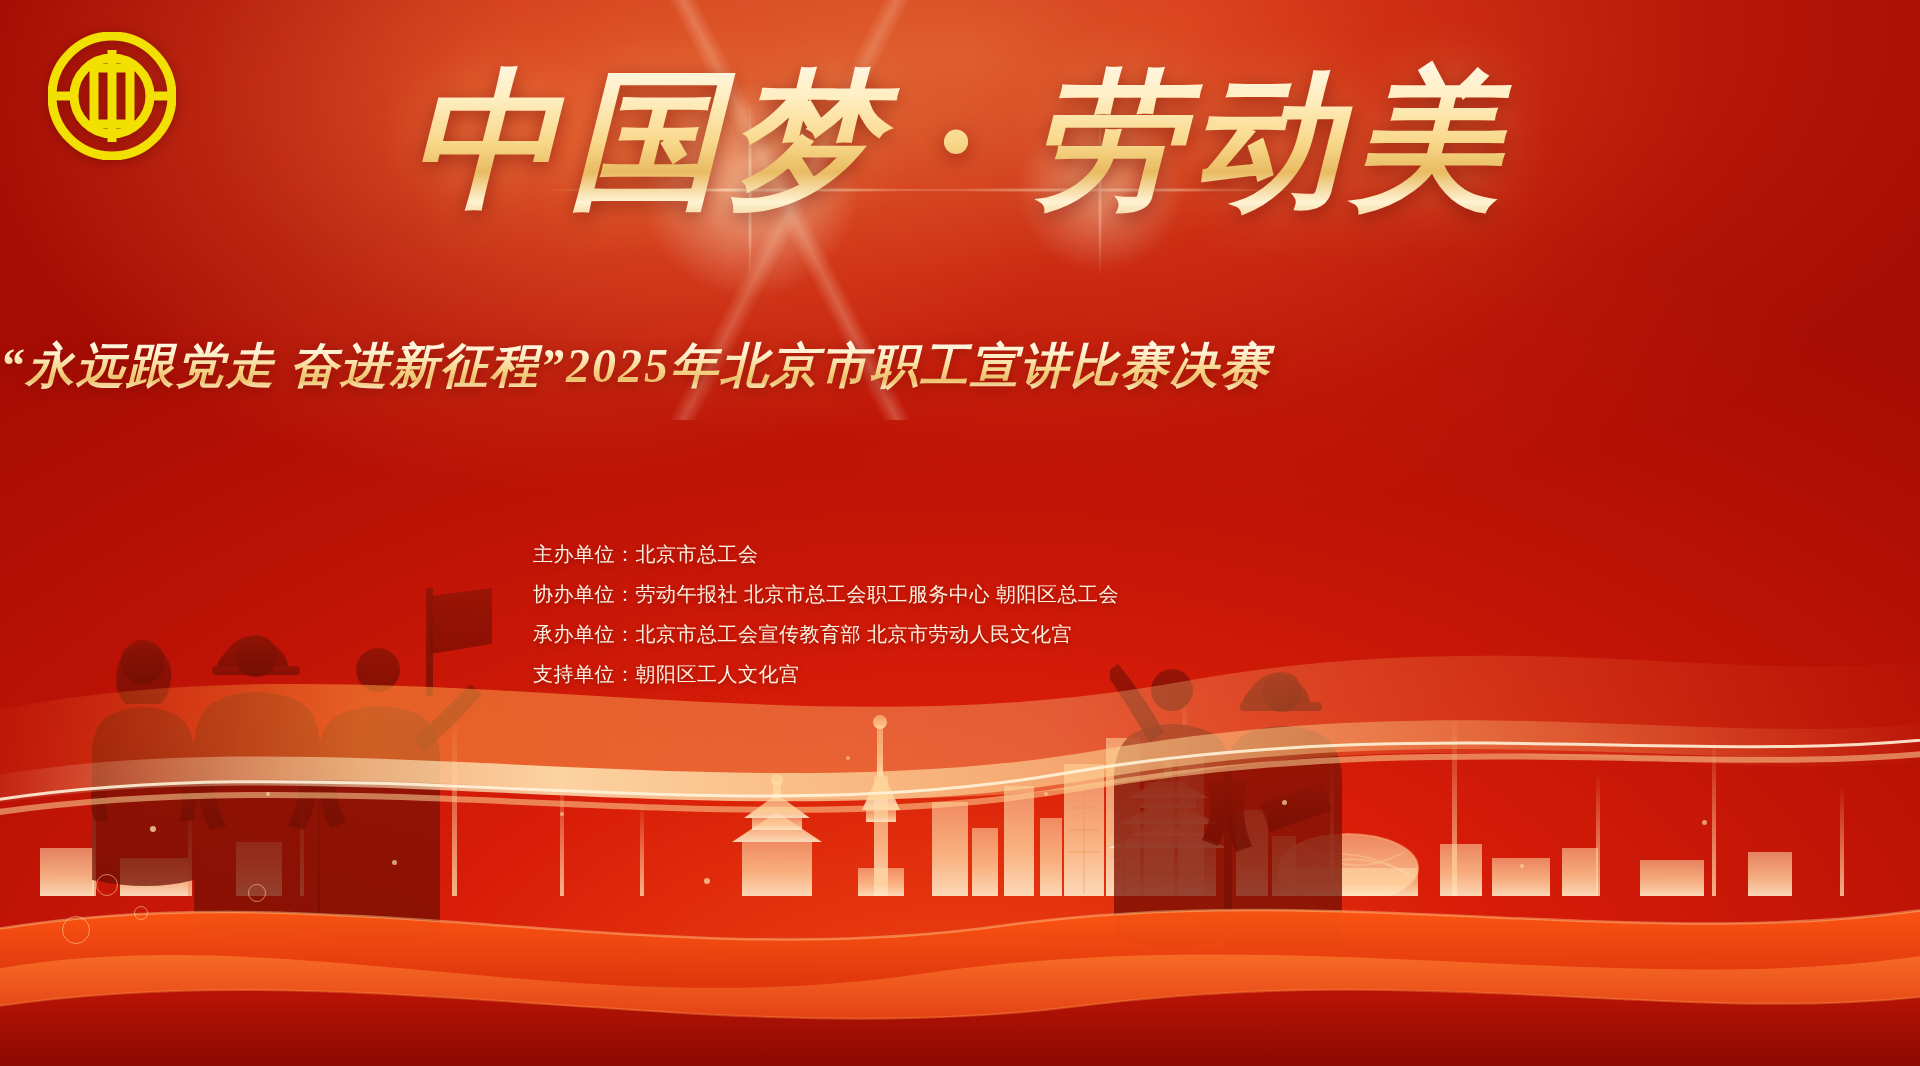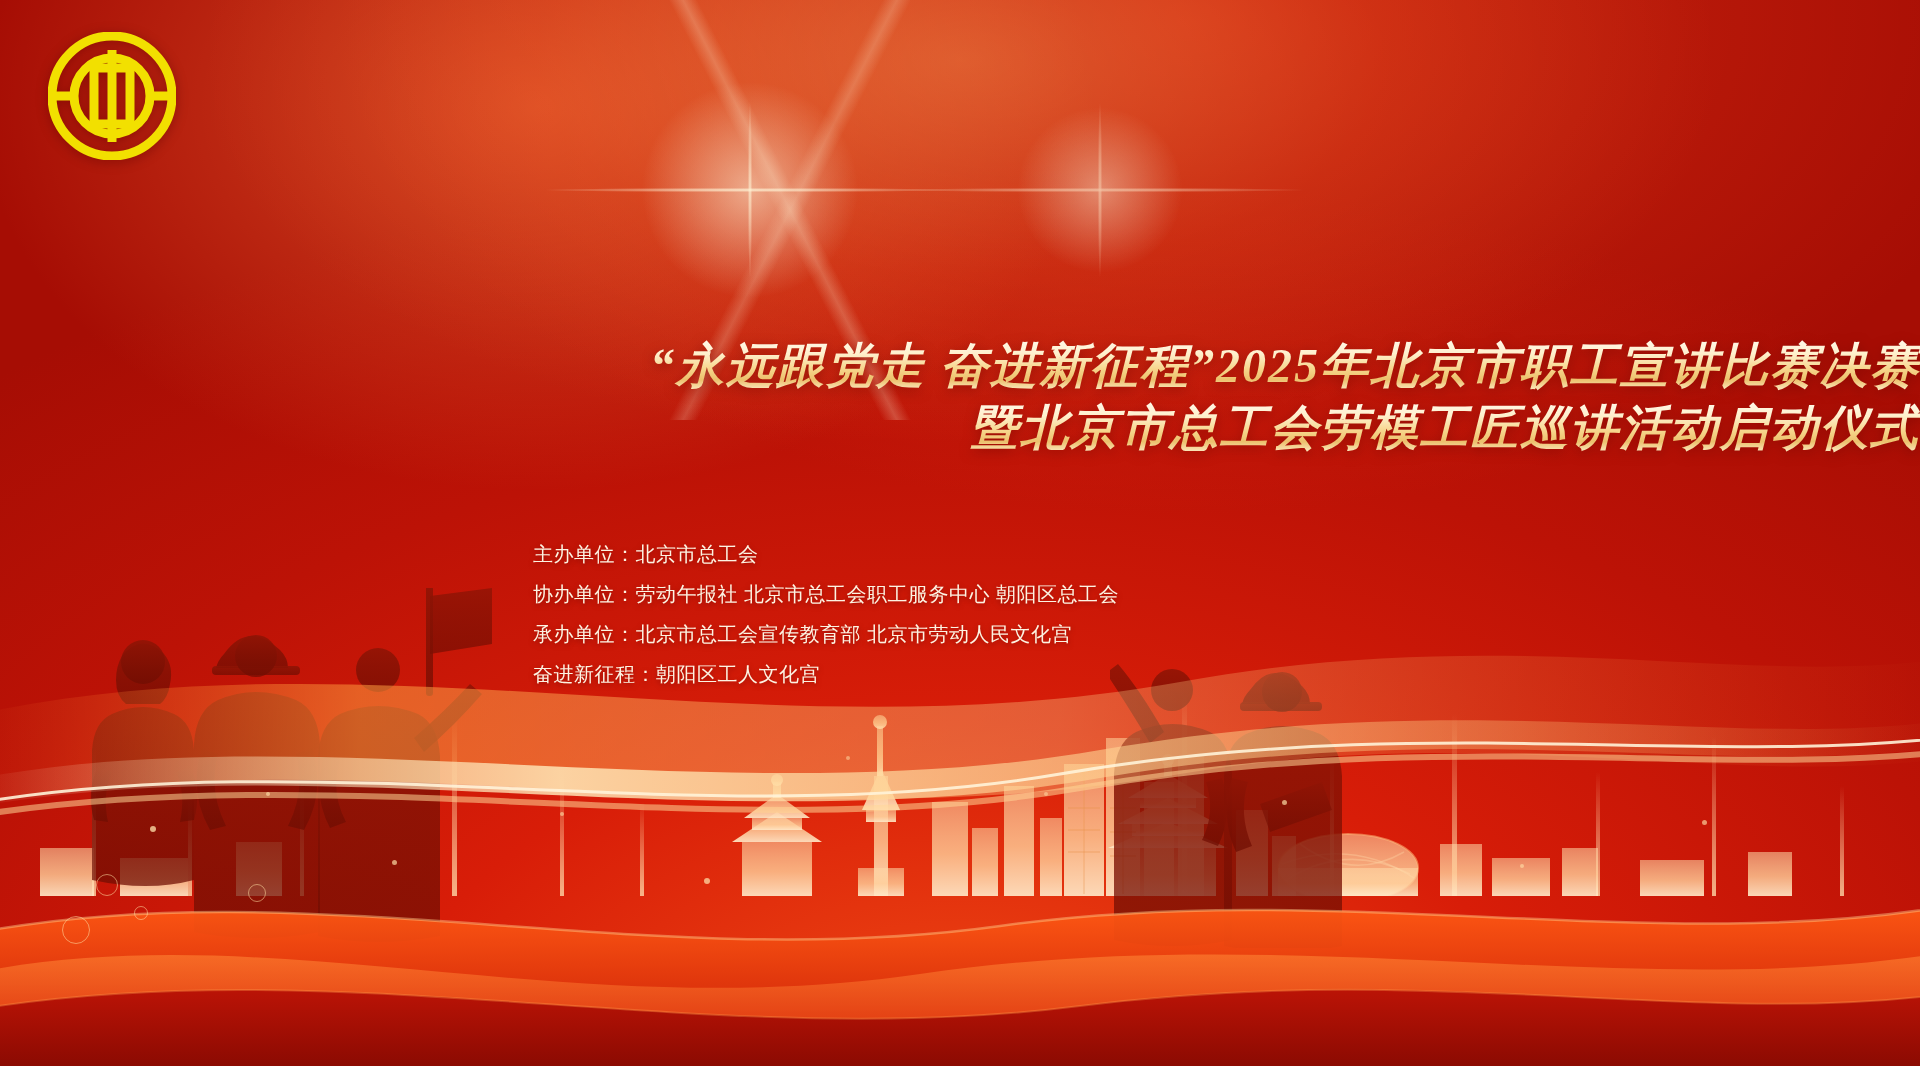--- a/index.html
+++ b/index.html
@@ -47,21 +47,21 @@
     font-size:150px; line-height:1.25; font-weight:700; font-style:italic;
     letter-spacing:10px;
     background:linear-gradient(180deg,#fffaf0 0%, #ffeec2 26%, #f8d88a 50%, #e9bb62 66%, #fff3d4 82%, #e6b45c 100%);
     -webkit-background-clip:text; background-clip:text; color:transparent;
     -webkit-text-fill-color:transparent;
     filter:drop-shadow(0 5px 10px rgba(110,5,0,.55)) drop-shadow(0 0 26px rgba(255,200,120,.35));
     white-space:nowrap;
   }
 
   #subtitle {
-    position:absolute; left:0; right:0; top:335px; text-align:right;
+    position:absolute; left:0; right:0; top:335px; text-align:left;
     font-family:"Liberation Serif","DejaVu Serif",serif;
     font-weight:700; font-style:italic;
   }
   #subtitle .sline {
     font-size:48px; line-height:62px; letter-spacing:2px; white-space:nowrap;
     background:linear-gradient(180deg,#fffbf2 0%, #fff0cd 30%, #f6d489 56%, #ecc06c 72%, #fff0cf 92%);
     -webkit-background-clip:text; background-clip:text; color:transparent;
     -webkit-text-fill-color:transparent;
     filter:drop-shadow(0 3px 6px rgba(110,5,0,.5));
   }
@@ -108,31 +108,31 @@
     <svg viewBox="0 0 128 128" xmlns="http://www.w3.org/2000/svg">
       <circle cx="64" cy="64" r="60" fill="none" stroke="#f2e000" stroke-width="9"></circle>
       <circle cx="64" cy="64" r="38" fill="none" stroke="#f2e000" stroke-width="9"></circle>
       <rect x="4" y="59.5" width="26" height="9" fill="#f2e000"></rect>
       <rect x="98" y="59.5" width="26" height="9" fill="#f2e000"></rect>
       <rect x="59.5" y="18" width="9" height="92" fill="#f2e000"></rect>
       <path d="M46 36 h36 v56 h-36 z" fill="none" stroke="#f2e000" stroke-width="9"></path>
     </svg>
   </div>
 
+  <div id="main-title">中国梦 · 劳动美</div>
 
   <div id="subtitle">
     <div class="sline">“永远跟党走 奋进新征程”2025年北京市职工宣讲比赛决赛</div>
-    <div class="sline">暨北京市总工会劳模工匠巡讲活动启动仪式</div>
   </div>
 
   <div id="organizers">
     <div class="oline">主办单位：北京市总工会</div>
     <div class="oline">协办单位：劳动午报社  北京市总工会职工服务中心  朝阳区总工会</div>
     <div class="oline">承办单位：北京市总工会宣传教育部  北京市劳动人民文化宫</div>
-    <div class="oline">奋进新征程：朝阳区工人文化宫</div>
+    <div class="oline">支持单位：朝阳区工人文化宫</div>
   </div>
 
   <div id="skyline">
     <svg viewBox="0 0 1920 300" xmlns="http://www.w3.org/2000/svg" preserveAspectRatio="none">
       <defs>
         <linearGradient id="sky" x1="0" y1="0" x2="0" y2="1">
           <stop offset="0%" stop-color="#ffd9a8" stop-opacity=".55"></stop>
           <stop offset="55%" stop-color="#ffcf9a" stop-opacity=".80"></stop>
           <stop offset="100%" stop-color="#ffe7c6" stop-opacity=".92"></stop>
         </linearGradient>

